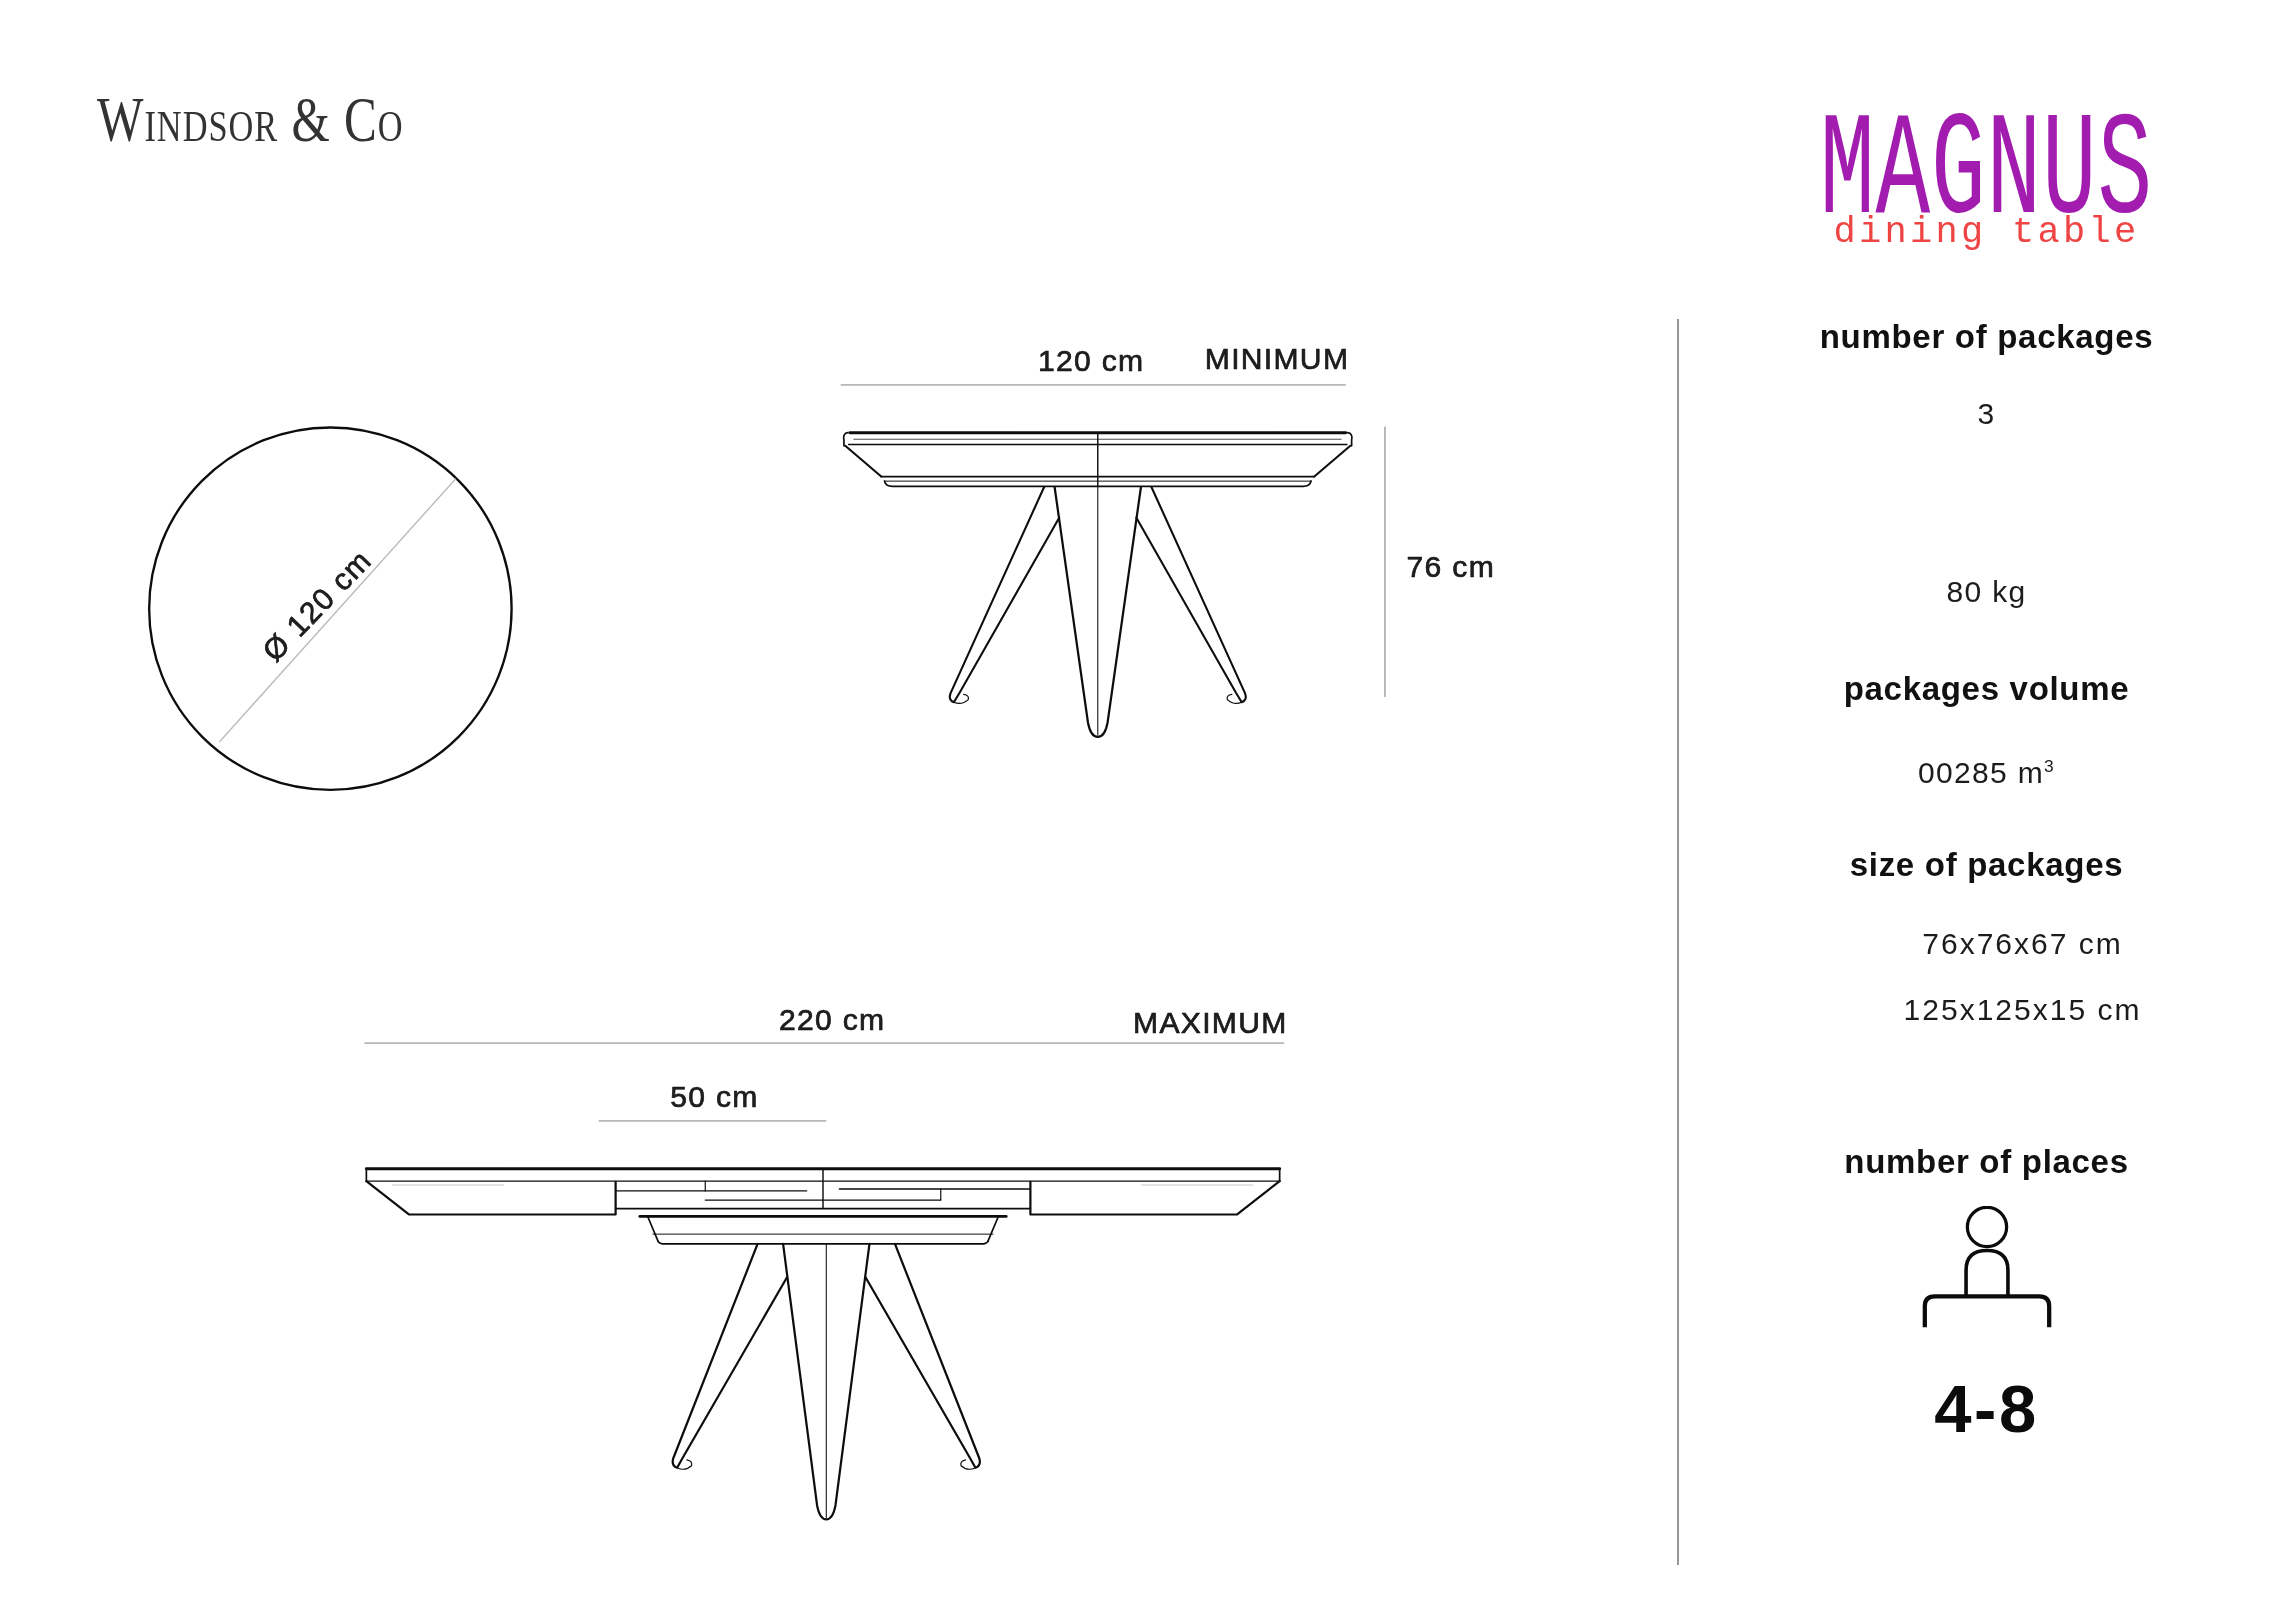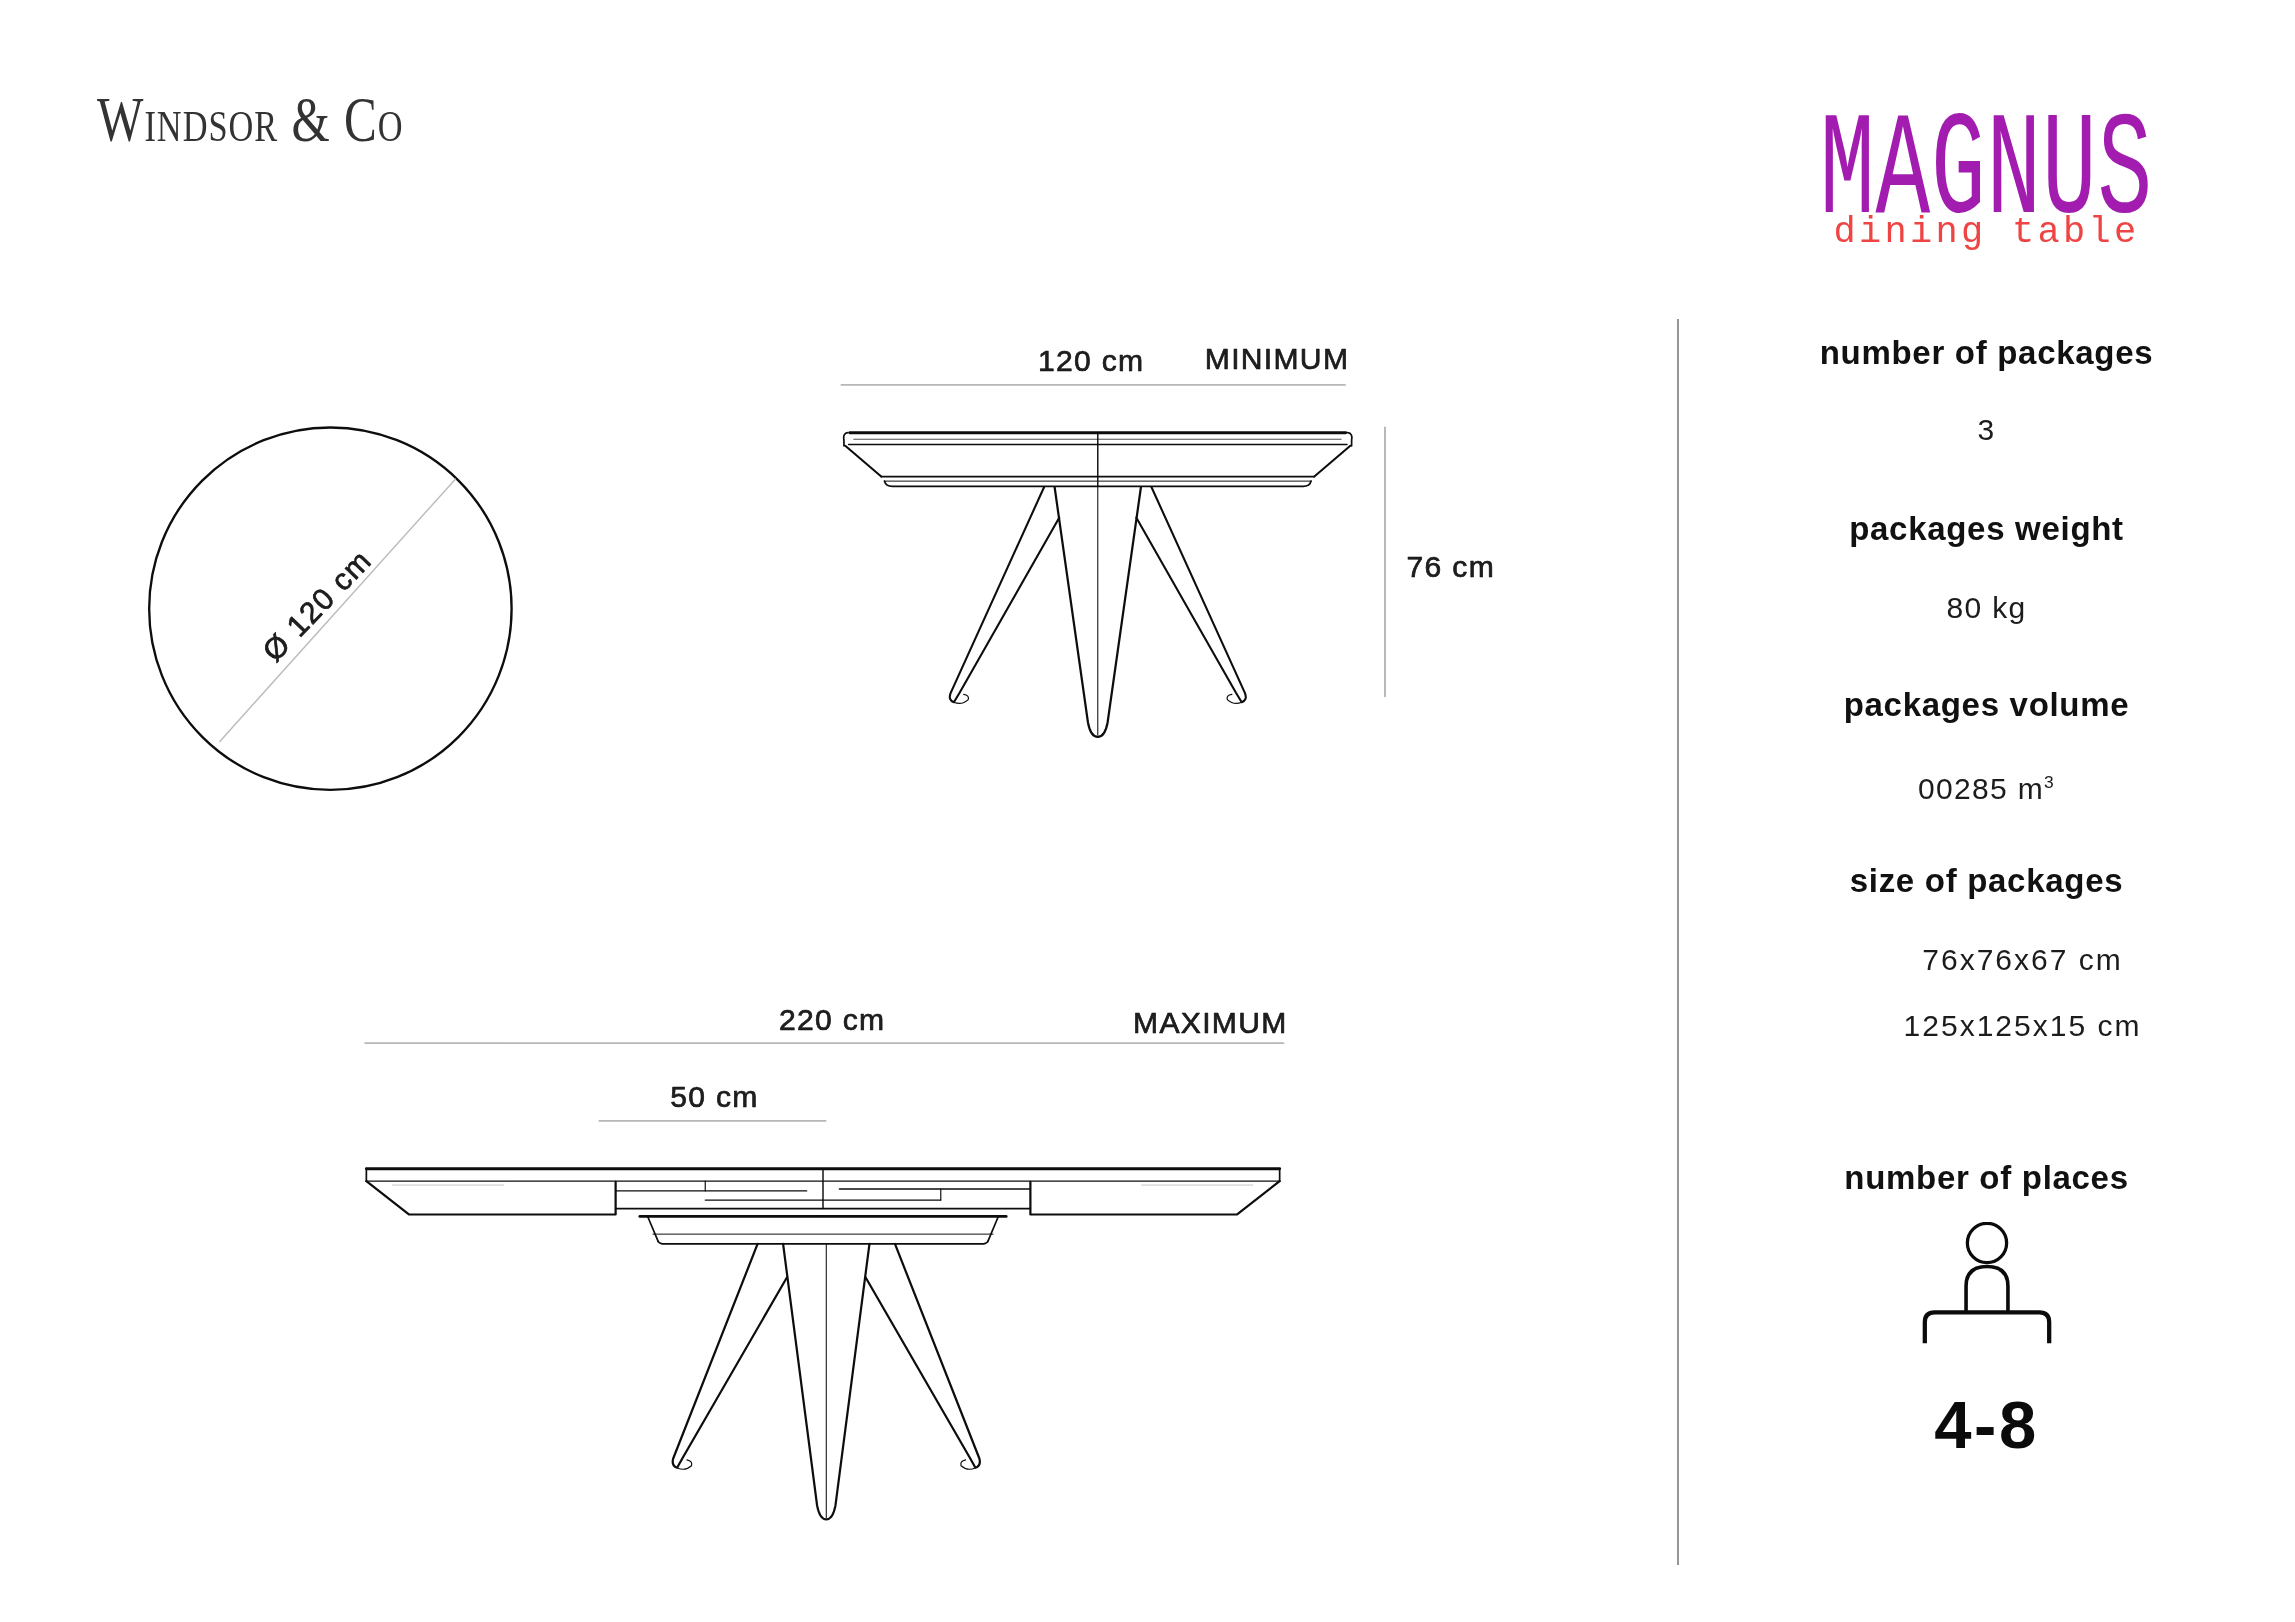--- a/index.html
+++ b/index.html
@@ -21,21 +21,21 @@
         font-family:Liberation Mono, monospace;font-size:37px;color:#ef4444;letter-spacing:3.3px;}
 
   
   .divider{left:1677px;top:319px;width:2px;height:1246px;background:#979797;}
 
   
   .drawings{left:0;top:0;width:2295px;height:1623px;}
   .dimtext{font-family:"Liberation Sans",sans-serif;font-size:46px;fill:#1f1f1f;letter-spacing:2px;}
 
   
-  .specs{left:1678px;top:16px;width:617px;height:1183px;}
+  .specs{left:1678px;top:0;width:617px;height:1183px;}
   .spec{position:absolute;left:0;width:100%;text-align:center;white-space:nowrap;}
   .spec-label{font-weight:bold;font-size:33px;line-height:39px;color:#111;letter-spacing:0.7px;}
   .spec-value{font-size:30px;line-height:38px;color:#1c1c1c;letter-spacing:1.3px;}
   .spec-value sup{font-size:0.58em;vertical-align:super;}
   .size-value{letter-spacing:2px;padding-left:36px;}
   .places-value{font-size:67px;line-height:85px;font-weight:bold;color:#0b0b0b;letter-spacing:2.6px;}
   .places-icon{position:absolute;left:50%;transform:translateX(-50%);top:1206px;}
 </style>
 </head>
 <body>
@@ -132,21 +132,20 @@
       <path d="M1491 2243 Q1479 2249 1469 2240 Q1467 2233 1476 2231" stroke-width="1.8"></path>
     </g>
   </g>
 </svg>
 
 <div class="abs specs">
 
   <div class="spec spec-label" style="top:317px">number of packages</div>
   <div class="spec spec-value" style="top:395px">3</div>
 
-  <div class="spec spec-label" style="top:493px">packages weight</div>
   <div class="spec spec-value" style="top:573px">80 kg</div>
 
   <div class="spec spec-label" style="top:669px">packages volume</div>
   <div class="spec spec-value" style="top:747px"><span>00285 m</span><sup>3</sup></div>
 
   <div class="spec spec-label" style="top:845px">size of packages</div>
   <div class="spec spec-value size-value" style="top:925px">76x76x67 cm</div>
   <div class="spec spec-value size-value" style="top:991px">125x125x15 cm</div>
 
   <div class="spec spec-label" style="top:1142px">number of places</div>

